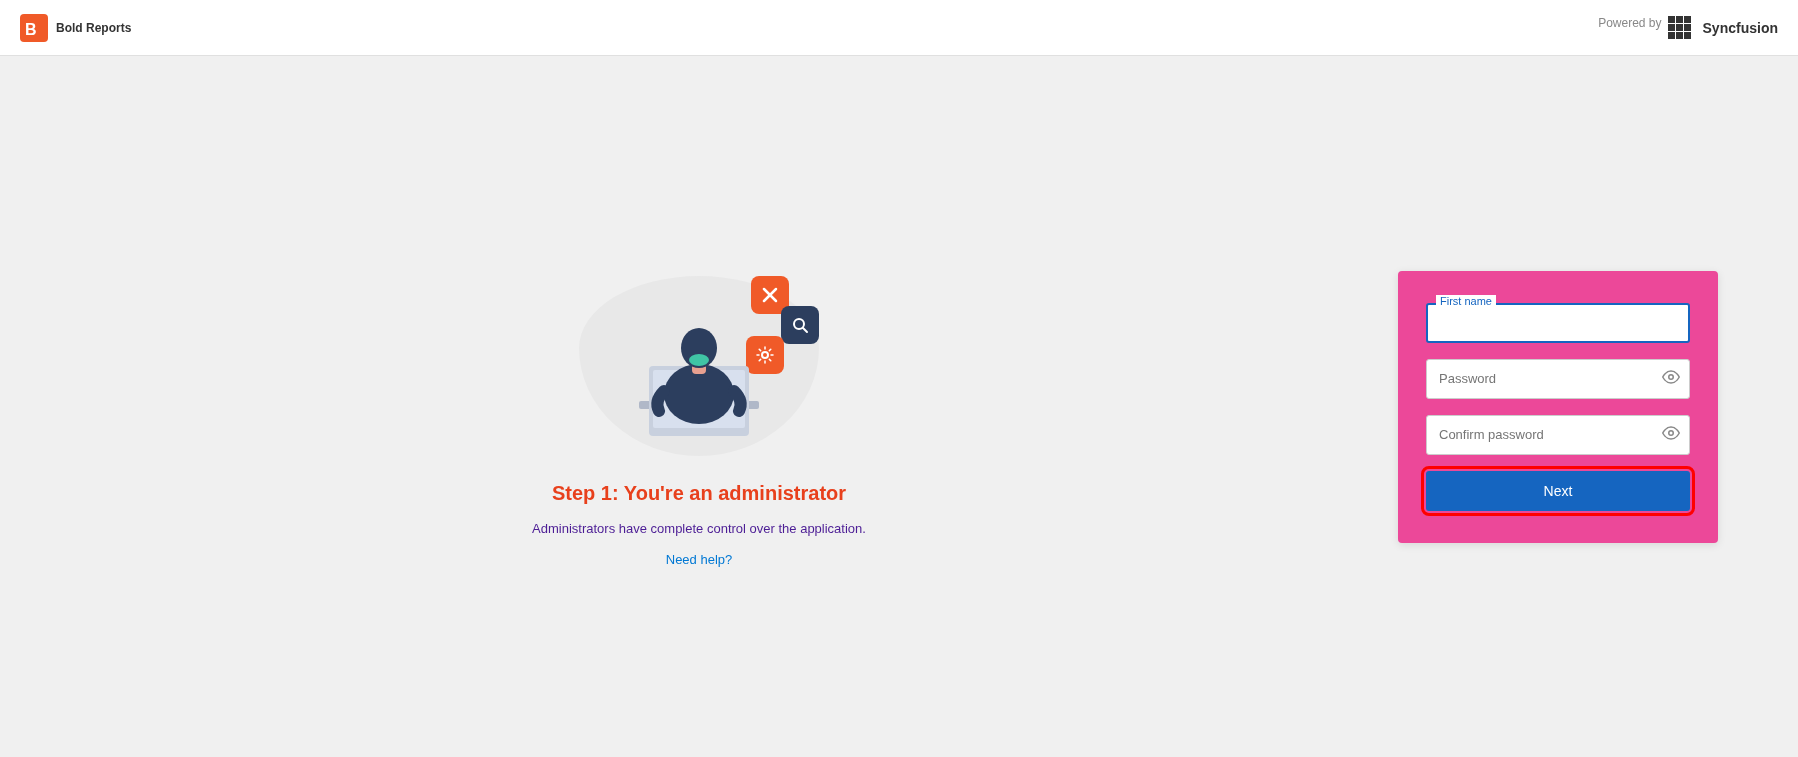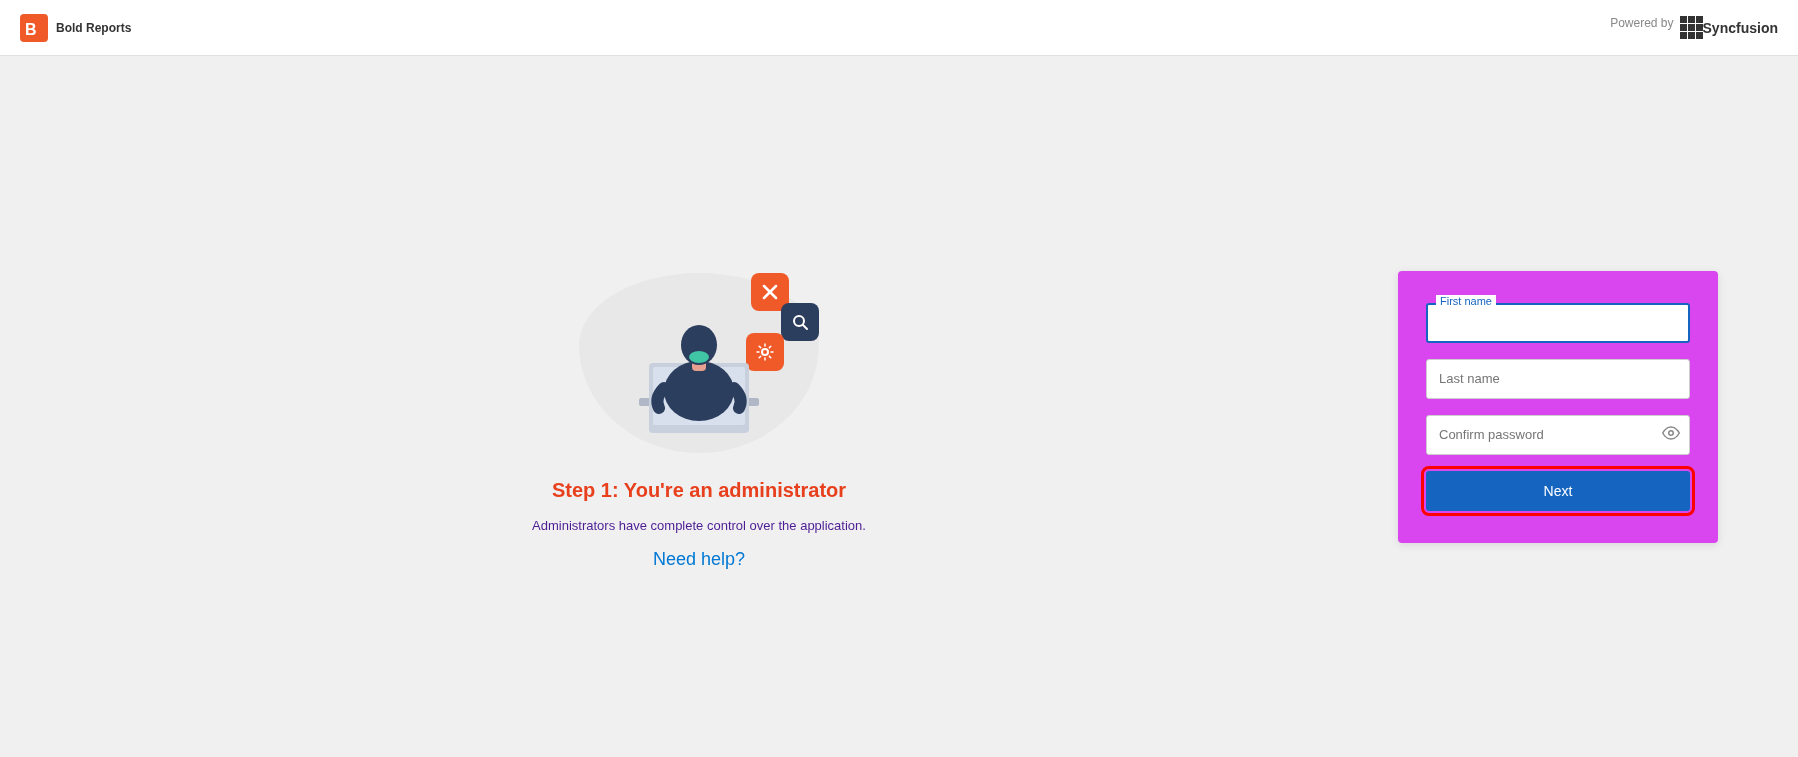--- a/index.html
+++ b/index.html
@@ -48,21 +48,21 @@
       display: flex;
       align-items: flex-start;
       gap: 6px;
       font-size: 12px;
       color: #888;
     }
 
     .syncfusion-logo {
       display: flex;
       align-items: center;
-      gap: 0;
+      gap: 12px;
     }
 
     .syncfusion-grid {
       display: grid;
       grid-template-columns: repeat(3, 7px);
       grid-template-rows: repeat(3, 7px);
       gap: 1px;
     }
 
     .syncfusion-grid div {
@@ -166,38 +166,38 @@
       text-align: center;
     }
 
     .step-desc {
       font-size: 13px;
       color: #4c1d95;
       text-align: center;
     }
 
     .need-help-link {
-      font-size: 18px;
+      font-size: 13px;
       color: #0078d4;
       text-align: center;
       cursor: pointer;
       text-decoration: none;
     }
 
     
     .right-panel {
       width: 400px;
       display: flex;
       align-items: center;
       justify-content: flex-start;
       padding-right: 80px;
     }
 
     .form-card {
-      background: #d946ef;
+      background: #ec4899;
       border-radius: 4px;
       box-shadow: 0 2px 8px rgba(0,0,0,0.1);
       padding: 32px 28px;
       width: 340px;
     }
 
     .form-group {
       margin-bottom: 16px;
       position: relative;
     }
@@ -350,29 +350,35 @@
   <div class="right-panel">
     <div class="form-card">
 
       
       <div class="form-group">
         <span class="placeholder-label">First name</span>
         <input type="text" class="form-input form-input-active" placeholder="" style="">
       </div>
 
       
-      <div class="form-group">
-        <input type="text" class="form-input input-placeholder" placeholder="Last name" style="">
-      </div>
-
-      
-
-      
-
-      
+
+      
+
+      
+
+      
+      <div class="form-group input-with-icon">
+        <input type="password" class="form-input input-placeholder" placeholder="Password" style="">
+        <span class="eye-icon">
+          <svg width="18" height="18" viewBox="0 0 24 24" fill="none" xmlns="http://www.w3.org/2000/svg">
+            <path d="M1 12s4-8 11-8 11 8 11 8-4 8-11 8-11-8-11-8z" stroke="#888" stroke-width="2" stroke-linecap="round" stroke-linejoin="round"></path>
+            <circle cx="12" cy="12" r="3" stroke="#888" stroke-width="2"></circle>
+          </svg>
+        </span>
+      </div>
 
       
       <div class="form-group input-with-icon">
         <input type="password" class="form-input input-placeholder" placeholder="Confirm password" style="">
         <span class="eye-icon">
           <svg width="18" height="18" viewBox="0 0 24 24" fill="none" xmlns="http://www.w3.org/2000/svg">
             <path d="M1 12s4-8 11-8 11 8 11 8-4 8-11 8-11-8-11-8z" stroke="#888" stroke-width="2" stroke-linecap="round" stroke-linejoin="round"></path>
             <circle cx="12" cy="12" r="3" stroke="#888" stroke-width="2"></circle>
           </svg>
         </span>

